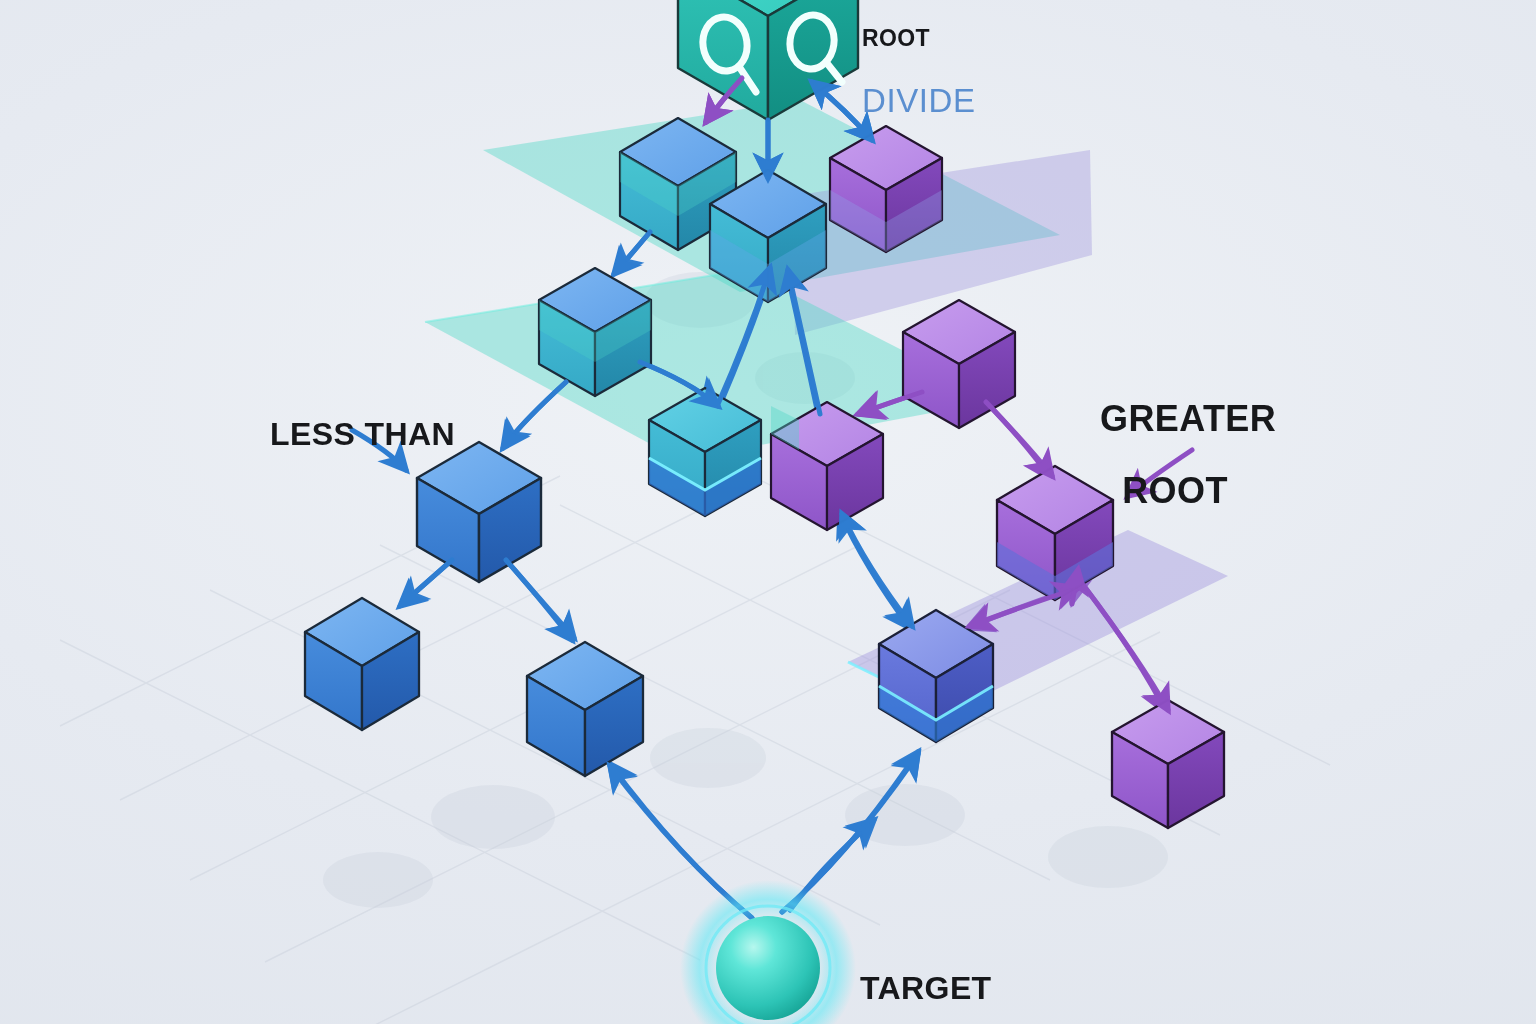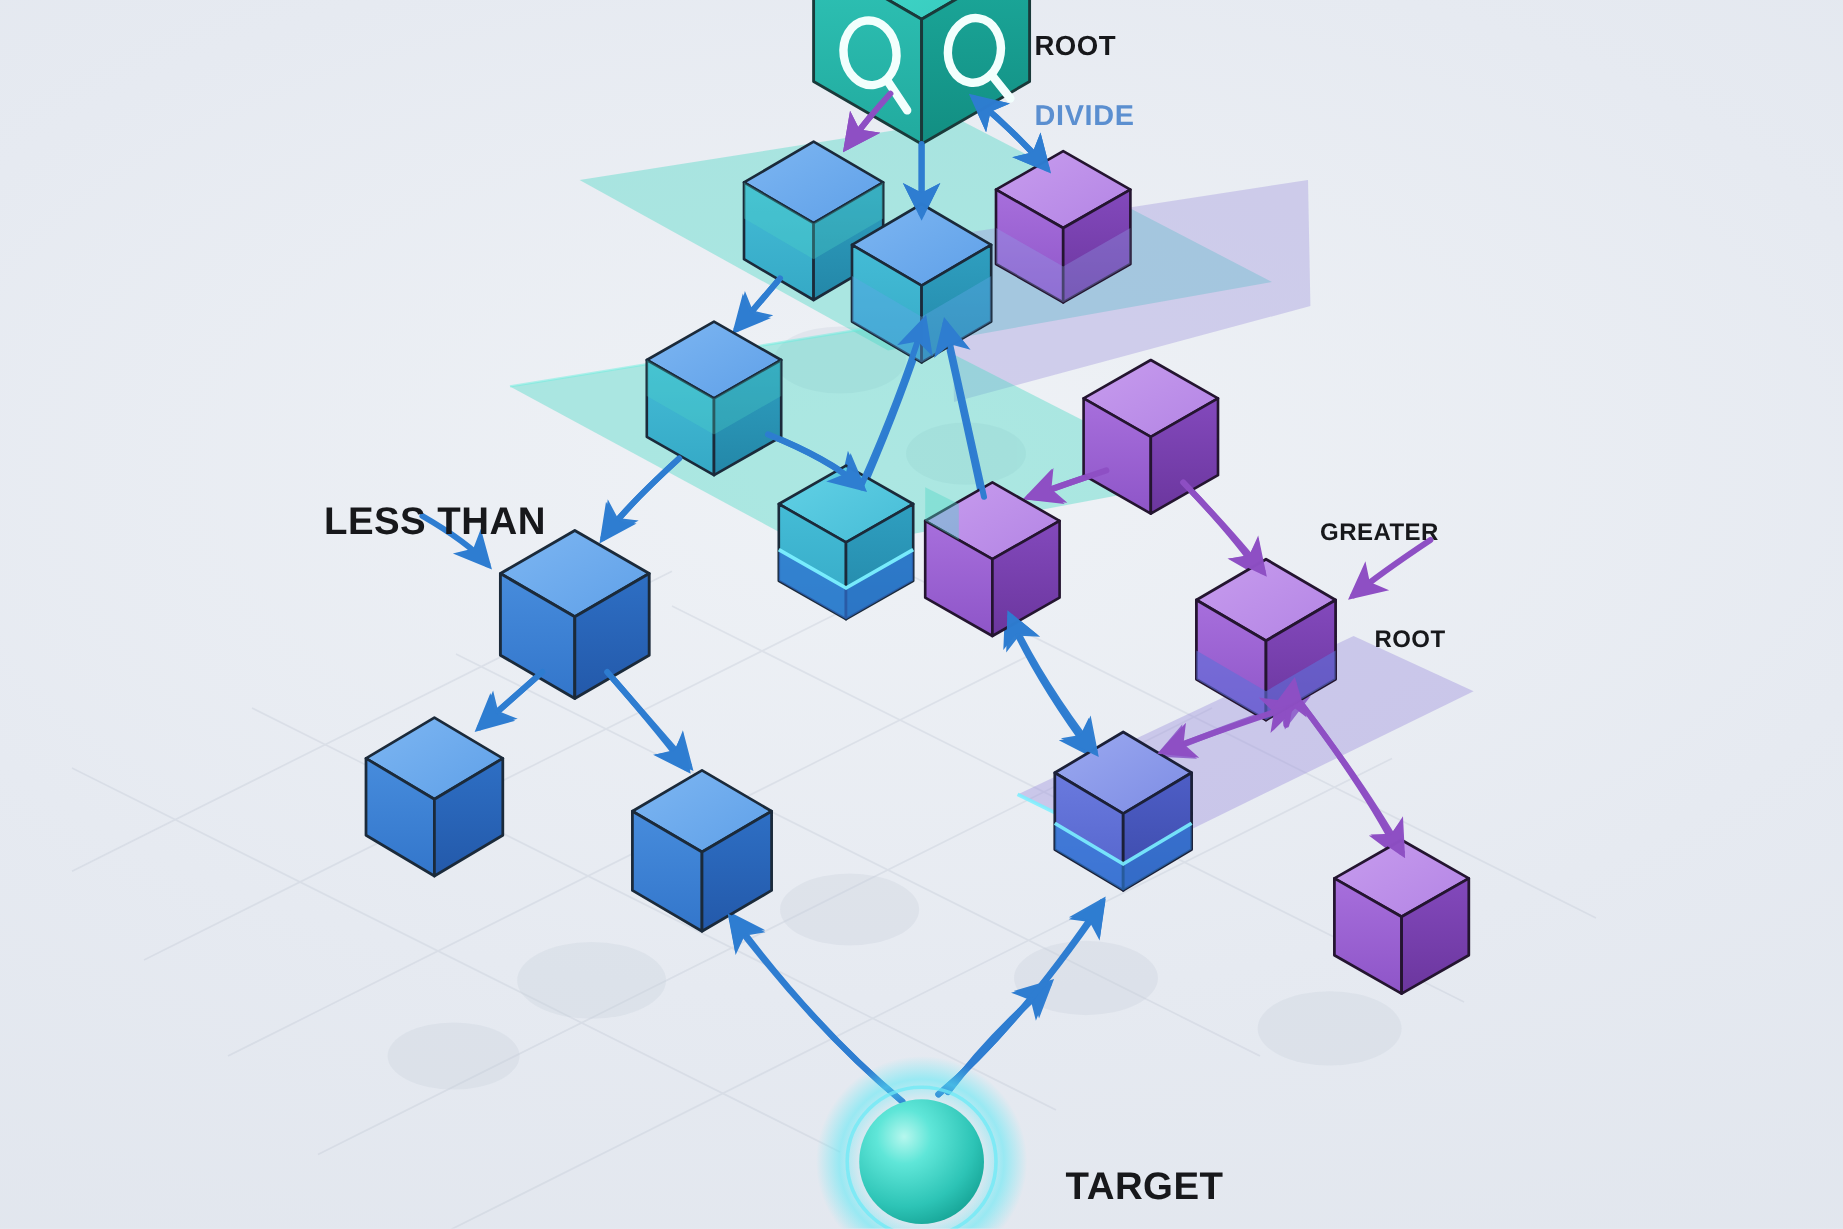--- a/index.html
+++ b/index.html
@@ -3,29 +3,29 @@
 <meta charset="utf-8">
 <style>
   html,body{margin:0;padding:0;background:#E6EAF0;}
   body{width:1536px;height:1024px;overflow:hidden;
        font-family:"Liberation Sans","DejaVu Sans",sans-serif;}
   #stage{position:relative;width:1536px;height:1024px;overflow:hidden;
          background:radial-gradient(ellipse 120% 90% at 48% 38%,#EFF2F6 0%,#E6EAF1 48%,#DFE4EC 100%);}
   #scene{position:absolute;inset:0;}
   .lbl{position:absolute;white-space:pre;line-height:1.06;}
   .lbl .t1{display:block;font-size:23px;font-weight:bold;color:#17181B;letter-spacing:.4px;}
-  .lbl .t2{display:block;font-size:24px;font-weight:bold;color:#5B8FD0;letter-spacing:.6px;}
+  .lbl .t2{display:block;font-size:33px;font-weight:normal;color:#5B8FD0;letter-spacing:.6px;}
   #lbl-root{left:862px;top:-8px;}
   #lbl-less{left:270px;top:384px;}
   #lbl-less .t1{font-size:32px;}
   #lbl-greater{left:1100px;top:366px;text-align:left;}
-  #lbl-greater .t1{font-size:20px;margin-top:34px;}
+  #lbl-greater .t1{font-size:36px;}
   #lbl-greater .t1.l2{text-align:center;width:150px;}
   #lbl-target{left:860px;top:938px;}
-  #lbl-target .t1{font-size:32px;margin-left:28px;}
+  #lbl-target .t1{font-size:32px;}
 </style>
 </head>
 <body>
 
 <div id="stage">
 
   <svg id="scene" viewBox="0 0 1536 1024">
     <defs>
       <linearGradient id="gTealTop" x1="0" y1="0" x2="1" y2="1">
         <stop offset="0" stop-color="#48E0D0"></stop>

